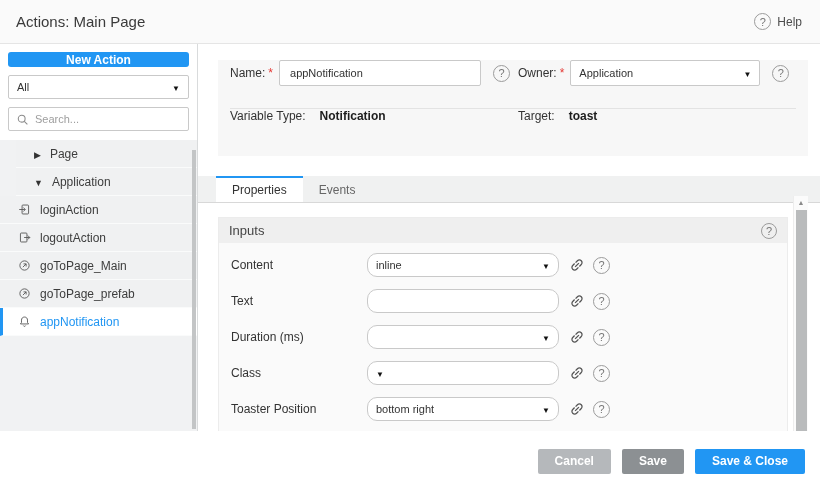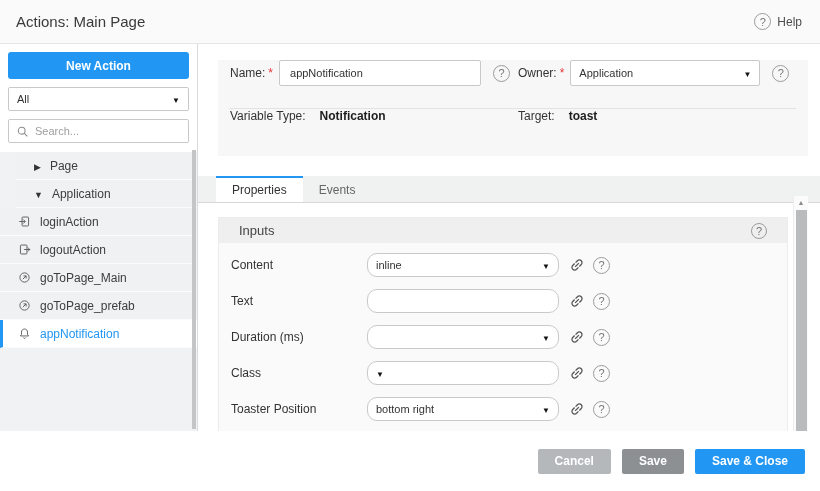--- a/index.html
+++ b/index.html
@@ -28,21 +28,21 @@
   
   .body { flex:1 1 auto; display:flex; min-height:0; }
 
   
   .sidebar {
     width:198px; flex:0 0 198px; background:#fff; border-right:1px solid #d9dbdc;
     display:flex; flex-direction:column; position:relative;
   }
   .side-top { padding:8px 8px 0 8px; background:#fff; }
   .btn-new {
-    width:100%; height:27px; border:none; border-radius:3px;
+    width:100%; height:15px; border:none; border-radius:3px;
     background:var(--accent,#2196f3); color:#fff; font-weight:bold; font-size:12px;
     cursor:pointer; margin-bottom:8px; font-family:inherit;
   }
   .sel {
     height:24px; background:#fff; border:1px solid #c9c9c9; border-radius:2px;
     display:flex; align-items:center; padding:0 8px; cursor:pointer; font-size:11px; color:#333;
   }
   .sel > span:first-child { flex:1 1 auto; white-space:nowrap; overflow:hidden; }
   .sel-caret::before { content:"▼"; font-size:8px; color:#111; }
   .side-filter { margin-bottom:8px; }
@@ -103,21 +103,21 @@
   .tab {
     border:none; background:transparent; font-family:inherit; font-size:12px; color:#666;
     padding:0 16px; cursor:pointer; display:flex; align-items:center; border-top:2px solid transparent;
   }
   .tab.active { background:#fff; color:#333; border-top:2px solid var(--accent,#2196f3); }
 
   
   .props { margin:14px 30px 0 20px; width:570px; border:1px solid #ececec; }
   .inputs-hdr {
     height:25px; background:#efefef; display:flex; align-items:center;
-    padding:0 20px; font-size:13px; color:#444;
+    padding:0 10px; font-size:13px; color:#444;
   }
   .inputs-hdr .spacer { flex:1 1 auto; }
   .inputs-hdr .qmark { width:16px; height:16px; cursor:pointer; }
   .form { background:#fafafa; padding:4px 0; }
   .form-row { height:36px; display:flex; align-items:center; padding-left:12px; }
   .form-row .f-lbl { width:136px; flex:0 0 136px; color:#333; }
   .f-ctl {
     width:192px; flex:0 0 192px; height:24px; background:#fff; border:1px solid #c9c9c9;
     border-radius:10px; display:flex; align-items:center; padding:0 8px; font-size:11px; color:#333;
     cursor:pointer;

